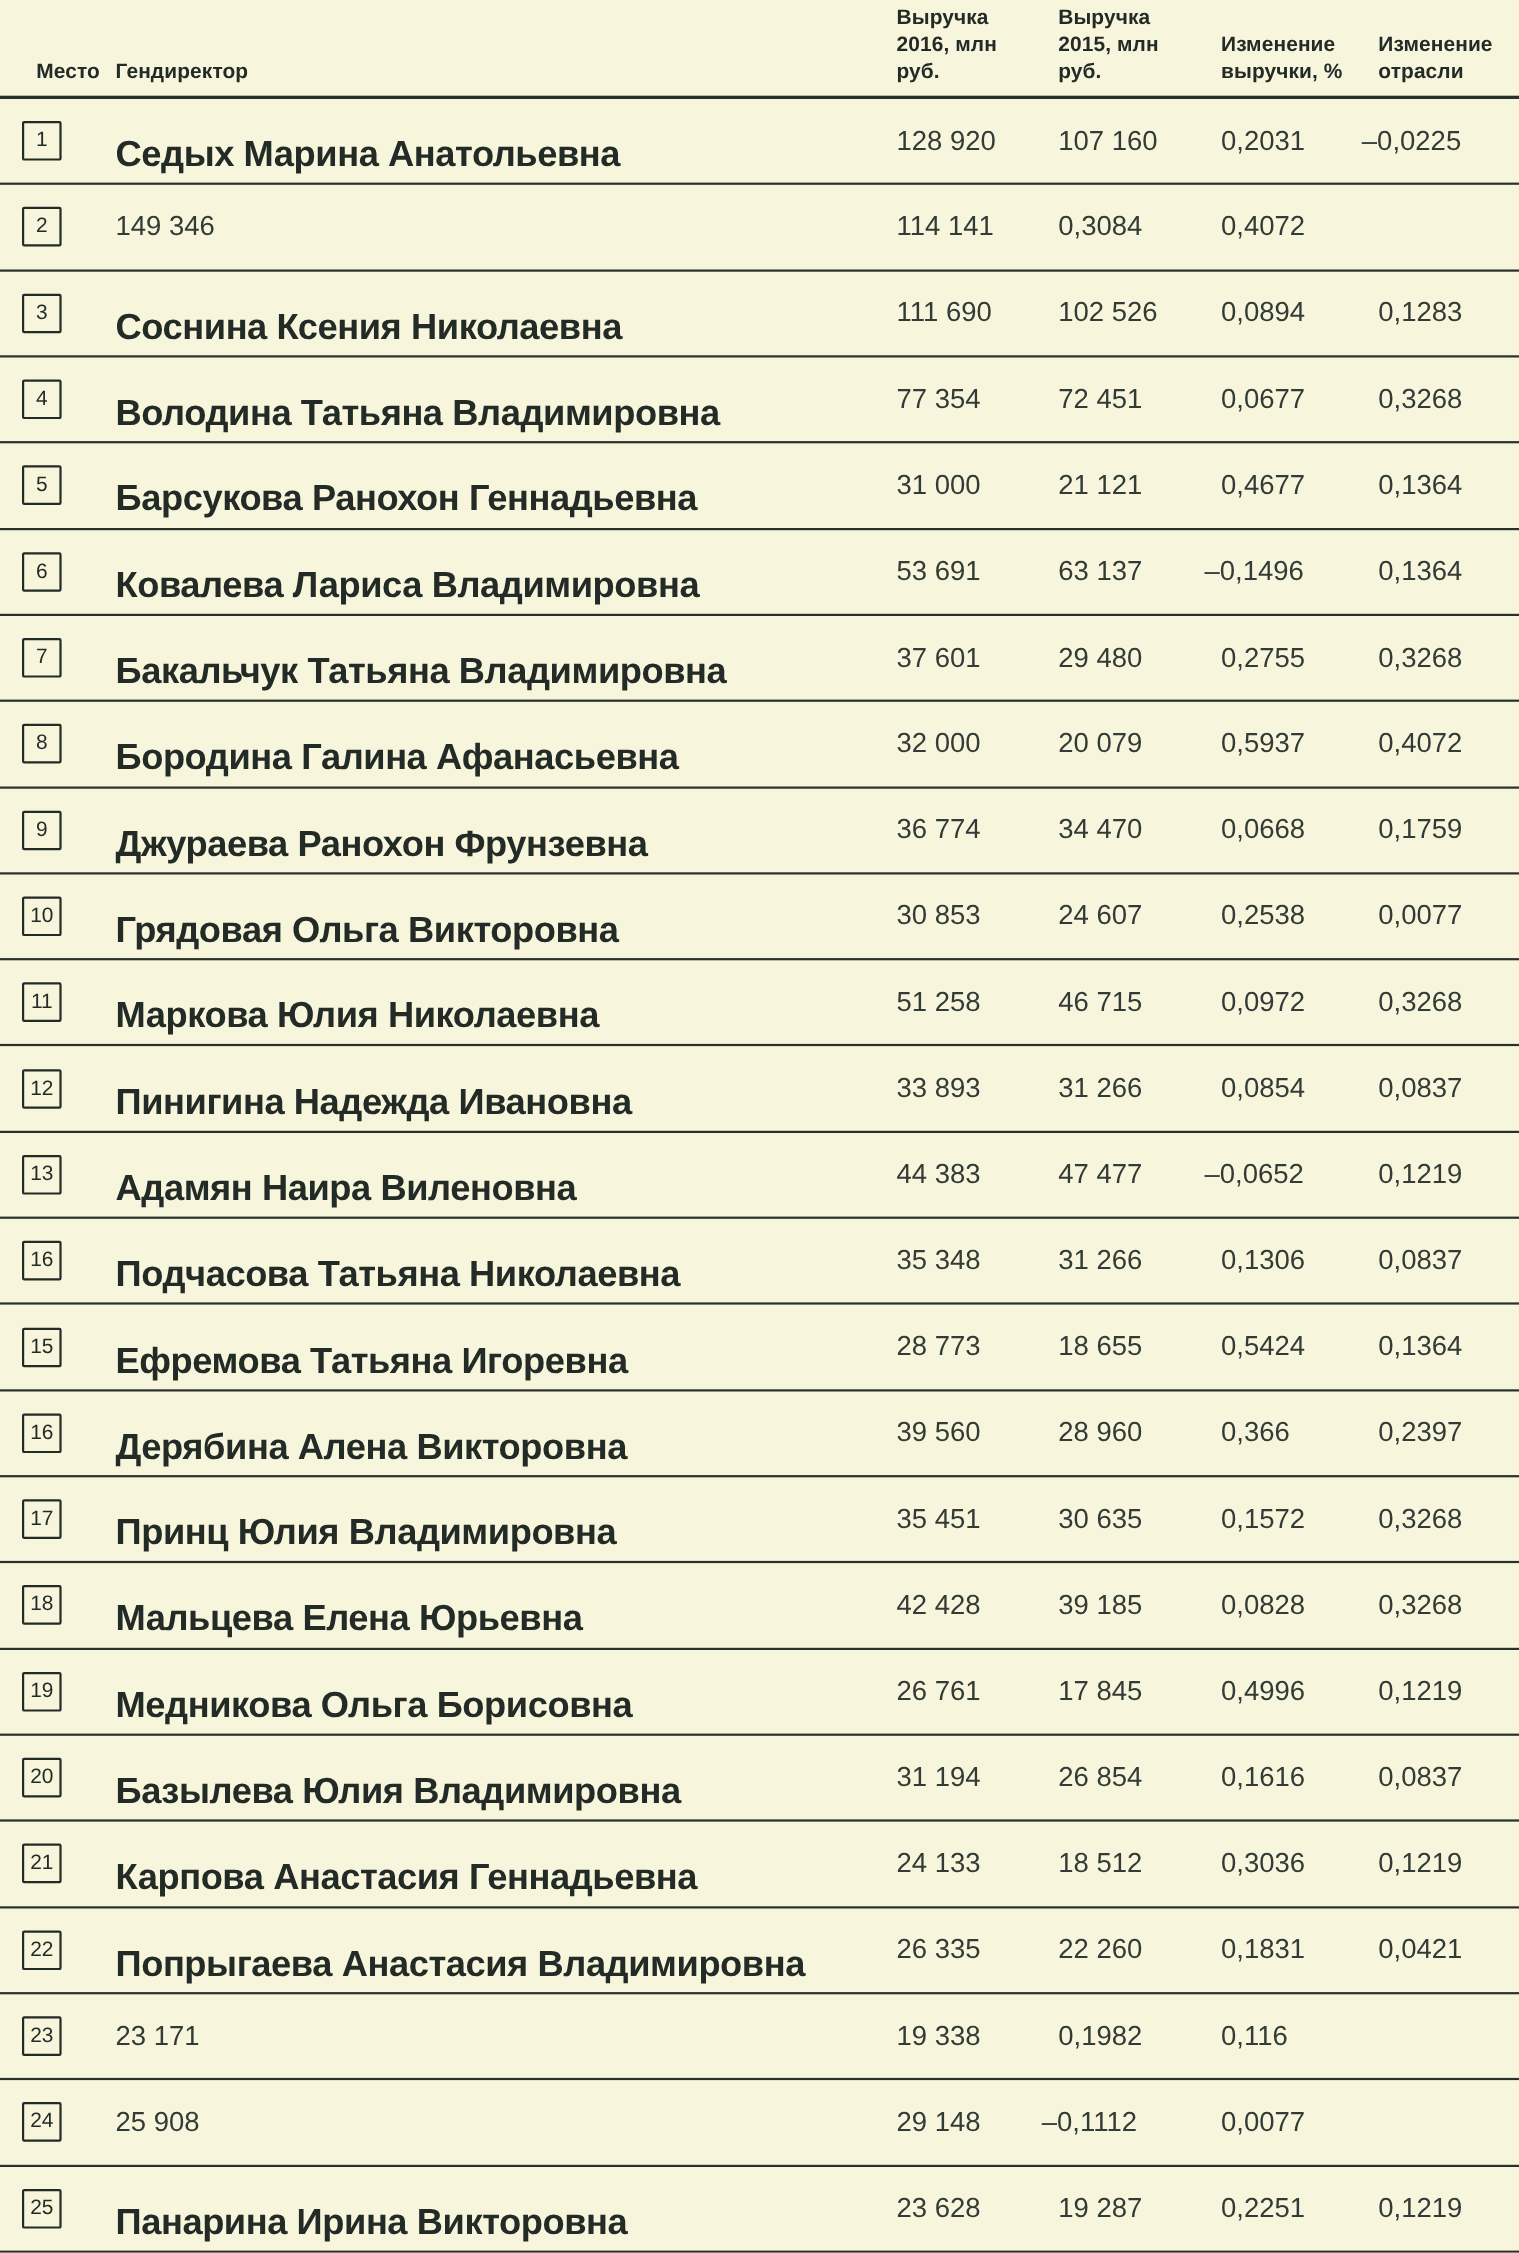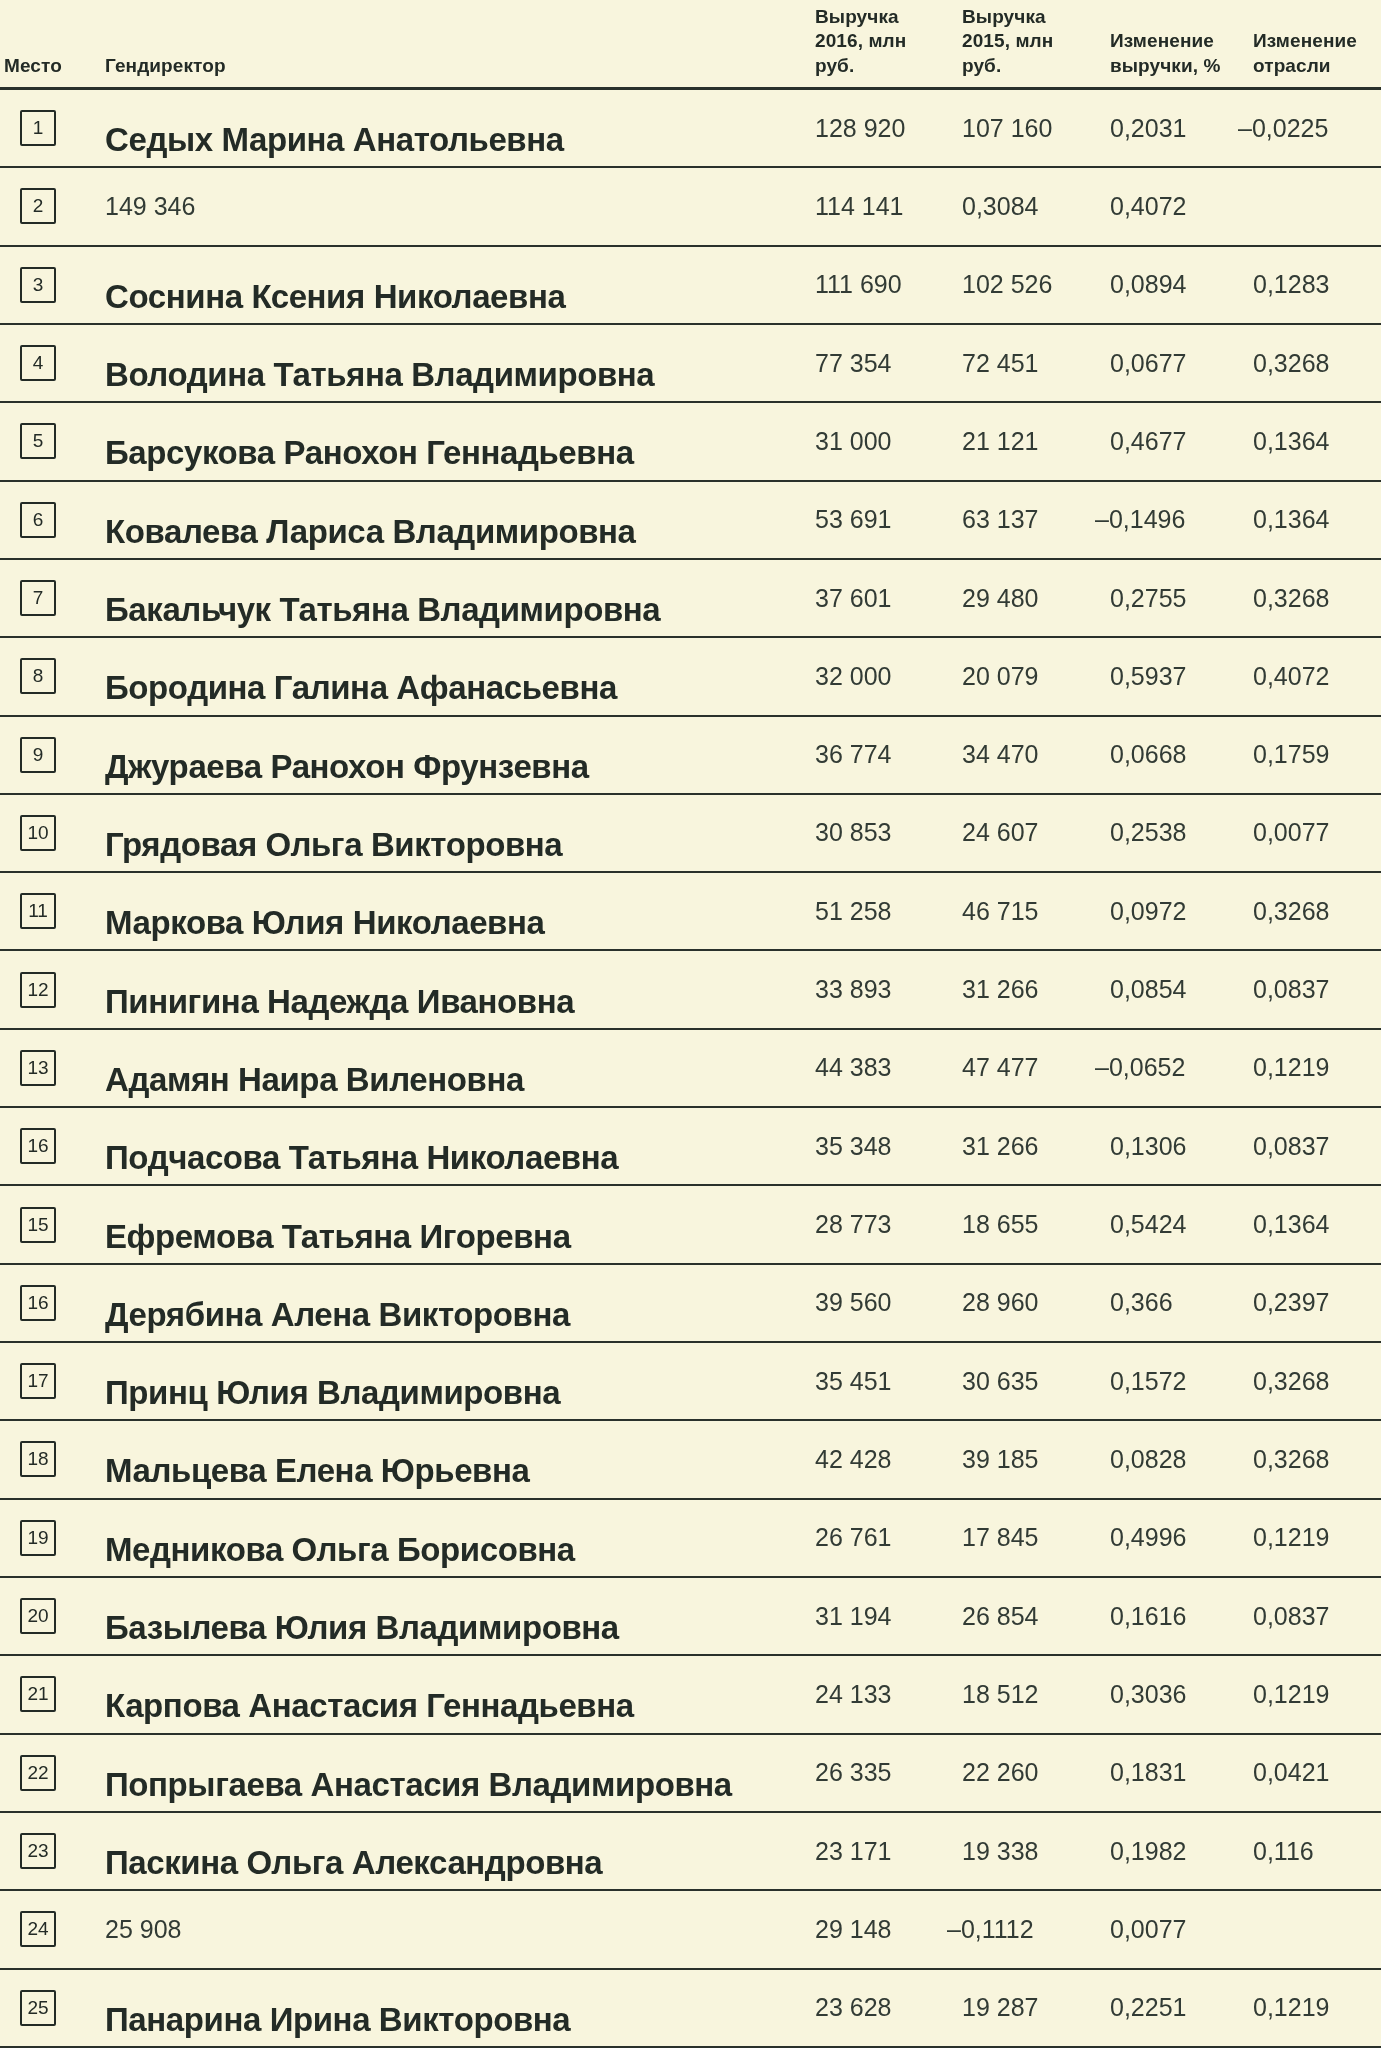--- a/index.html
+++ b/index.html
@@ -25,21 +25,21 @@
     align-items: end;
   }
   .hcell {
     font-size: 19px;
     font-weight: bold;
     line-height: 1.28;
     white-space: pre-line;
     padding-bottom: 9px;
     letter-spacing: 0.1px;
   }
-  .hcell.h-rank { padding-left: 4px; }
+  .hcell.h-rank { padding-left: 33px; }
 
   
   .row {
     height: 78.32px;
     box-sizing: border-box;
     border-bottom: 2px solid #2a312b;
     align-items: center;
   }
   .rank-box {
     display: flex;
@@ -302,21 +302,20 @@
         <div class="c-name">Попрыгаева Анастасия Владимировна</div>
         <div class="c-num">26 335</div>
         <div class="c-num">22 260</div>
         <div class="c-num">0,1831</div>
         <div class="c-num">0,0421</div>
       </div>
       <div class="grid row">
         <div class="cell">
           <div class="rank-box">23</div>
         </div>
-        <div class="c-name">Паскина Ольга Александровна</div>
         <div class="c-num">23 171</div>
         <div class="c-num">19 338</div>
         <div class="c-num">0,1982</div>
         <div class="c-num">0,116</div>
       </div>
       <div class="grid row">
         <div class="cell">
           <div class="rank-box">24</div>
         </div>
         <div class="c-num">25 908</div>

